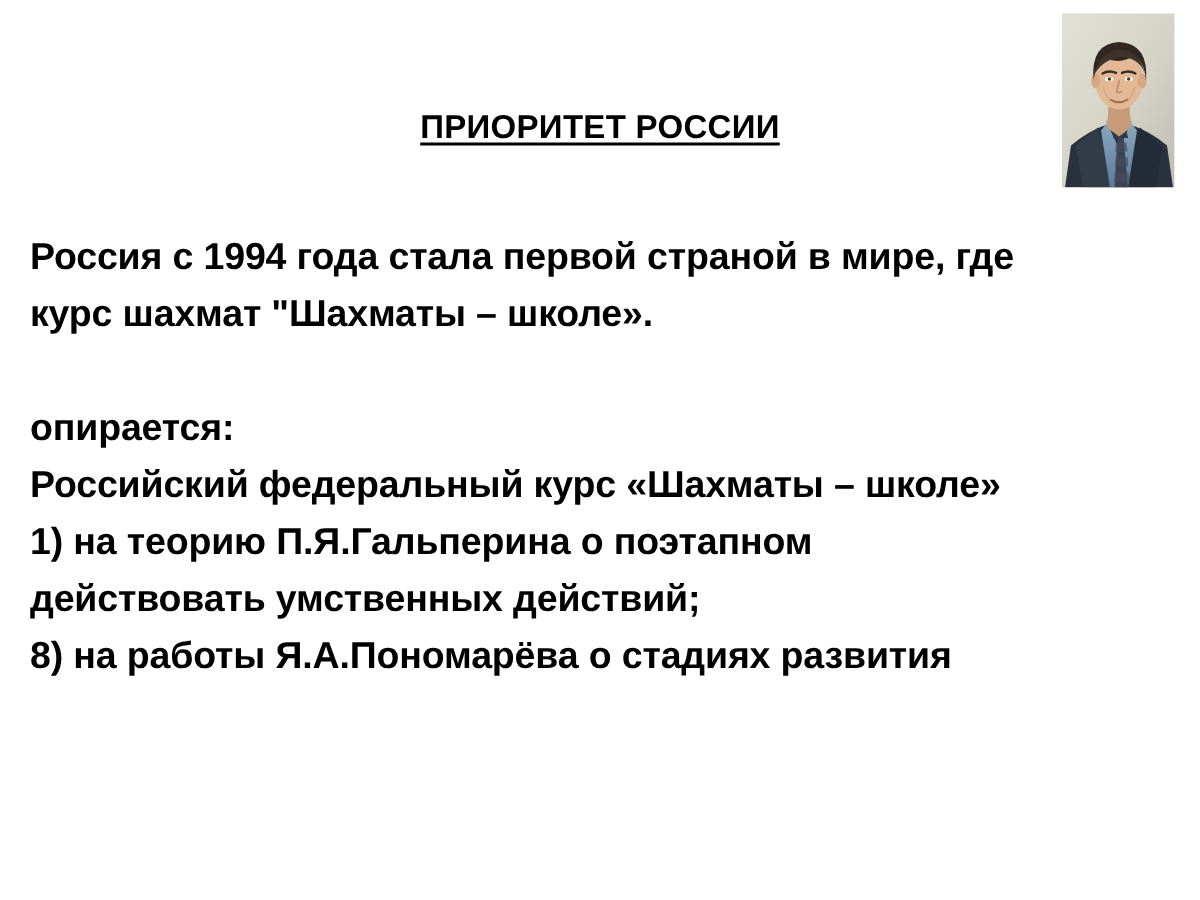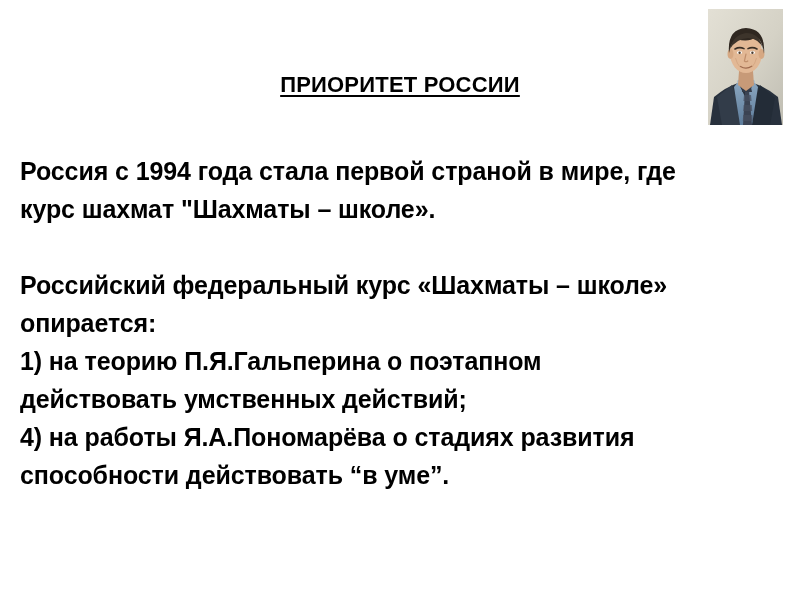--- a/index.html
+++ b/index.html
@@ -157,23 +157,22 @@
   <div class="body-block">
 
     <div class="para">
       <span class="ln">Россия с 1994 года стала первой страной в мире, где</span>
       <span class="ln">курс шахмат "Шахматы – школе».</span>
     </div>
 
     <div class="spacer"></div>
 
     <div class="para">
+      <span class="ln">опирается:</span>
       <span class="ln">Российский федеральный курс «Шахматы – школе»</span>
-      <span class="ln">опирается:</span>
       <span class="ln">1) на теорию П.Я.Гальперина о поэтапном</span>
       <span class="ln">действовать умственных действий;</span>
-      <span class="ln">4) на работы Я.А.Пономарёва о стадиях развития</span>
-      <span class="ln">способности действовать “в уме”.</span>
+      <span class="ln">8) на работы Я.А.Пономарёва о стадиях развития</span>
     </div>
 
   </div>
 
 </div>
 
 </body></html>

